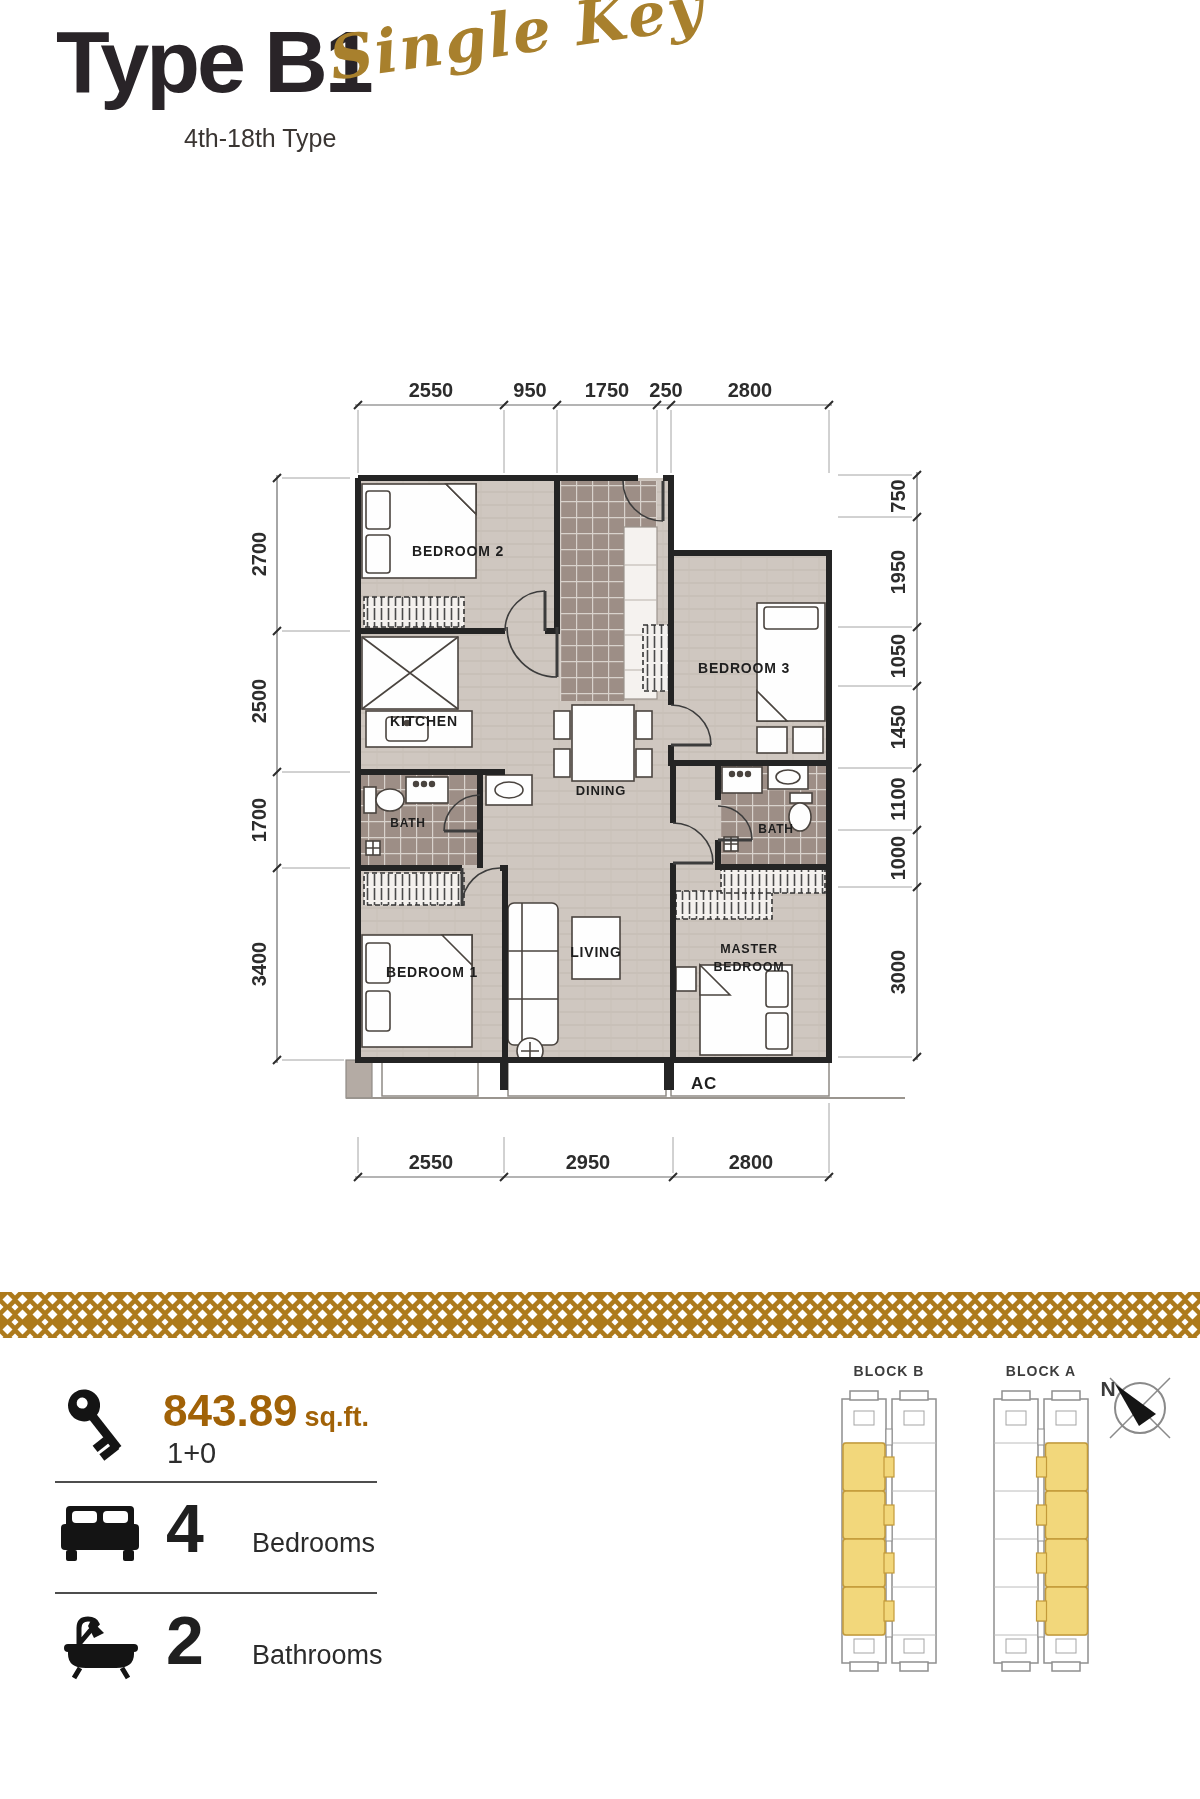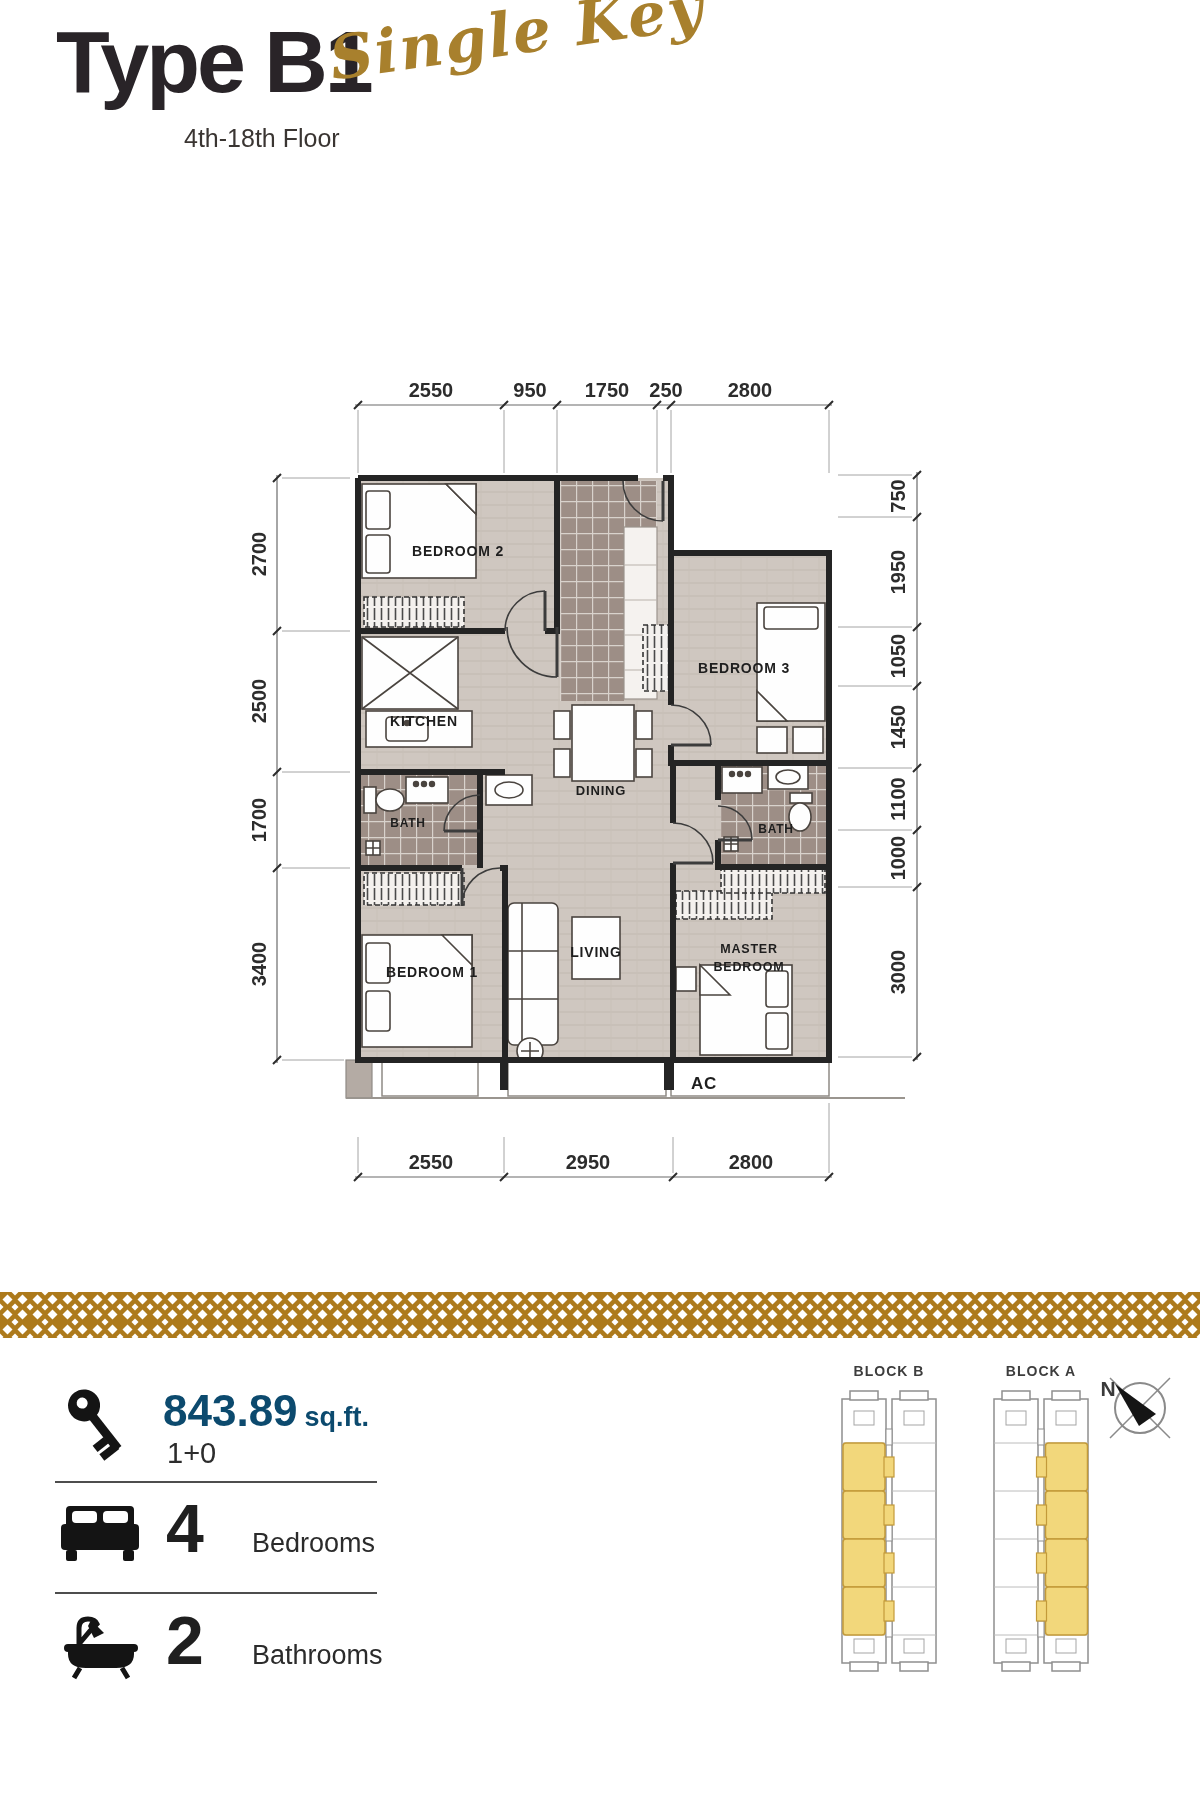--- a/index.html
+++ b/index.html
@@ -13,39 +13,39 @@
           color:#a8802d;font-family:"DejaVu Serif",serif;transform:rotate(-8deg);
           transform-origin:left center;letter-spacing:2px;}
   
   .band{position:absolute;left:0;top:1292px;width:1200px;height:46px;}
   
   .plan-svg{position:absolute;left:240px;top:355px;}
   .keyplan-svg{position:absolute;left:815px;top:1356px;}
   svg{font-family:"Liberation Sans",sans-serif;}
   
   .icon-key{position:absolute;left:58px;top:1384px;}
-  .area-value{position:absolute;left:163px;top:1386px;font-size:44px;font-weight:700;color:#0c4a6e;text-align:center;}
+  .area-value{position:absolute;left:163px;top:1386px;font-size:44px;font-weight:700;color:#a16207;text-align:center;}
   .area-unit{font-size:27px;font-weight:700;margin-left:7px;}
   .area-config{position:absolute;left:167px;top:1437px;font-size:29px;font-weight:400;color:#2c2c2c;}
   .divider{position:absolute;left:55px;width:322px;border-top:2px solid #4d4d4d;height:0;}
   .div1{top:1481px;} .div2{top:1592px;}
   .icon-bed{position:absolute;left:60px;top:1504px;}
   .icon-bath{position:absolute;left:64px;top:1614px;}
   .count{position:absolute;font-size:68px;font-weight:700;color:#1f1f1f;line-height:1;}
   .count-bed{left:166px;top:1494px;} .count-bath{left:166px;top:1606px;}
   .cat-label{position:absolute;font-size:27px;color:#2b2b2b;margin-left:28px;}
   .label-bed{left:224px;top:1528px;} .label-bath{left:224px;top:1640px;}
 </style>
 </head>
 <body>
 
 <div class="page">
 
   <div class="title">Type B1</div>
-  <div class="floors">4th-18th Floor</div>
+  <div class="floors">4th-18th Type</div>
   <div class="script">Single Key</div>
 
   <svg class="plan-svg" width="710" height="840" viewBox="240 350 710 840">
     <defs>
       <pattern id="wood" width="26" height="26" patternUnits="userSpaceOnUse">
         <rect width="26" height="26" fill="#cfc7c0"></rect>
         <path d="M0,6 H26 M0,19 H26" stroke="#c6beb6" stroke-width="1.5"></path>
         <path d="M13,0 V26" stroke="#c9c1b9" stroke-width="1"></path>
       </pattern>
       <pattern id="tile" width="16" height="16" patternUnits="userSpaceOnUse">

